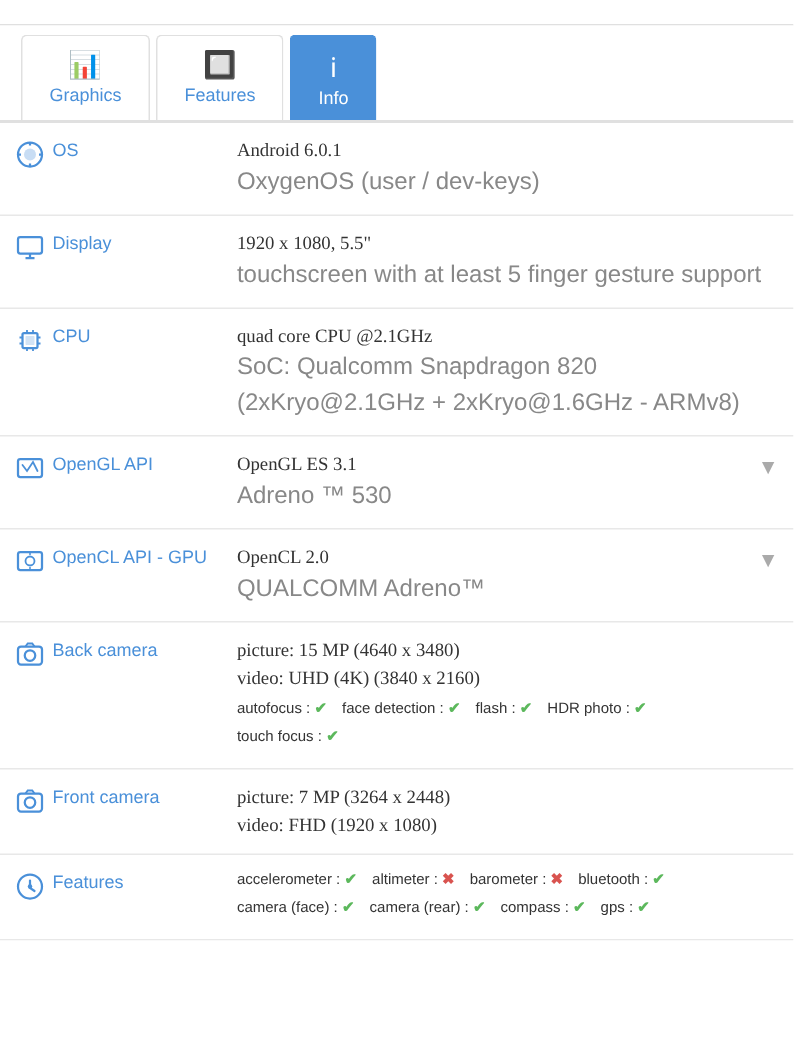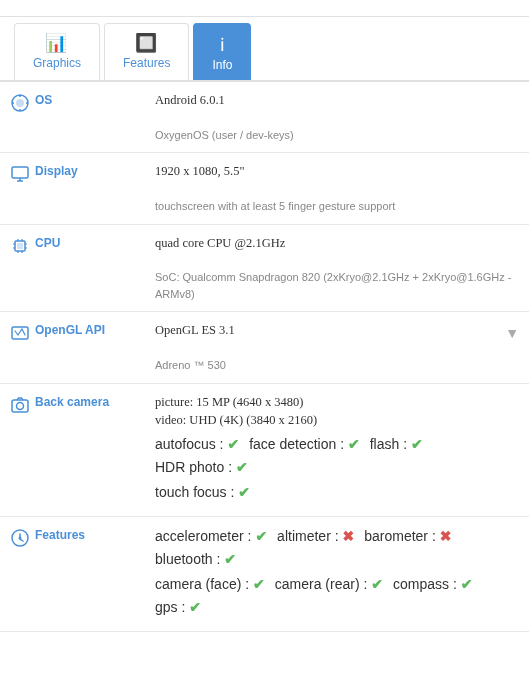--- a/index.html
+++ b/index.html
@@ -55,21 +55,21 @@
     .info-table tr {
       border-bottom: 1px solid #e8e8e8;
     }
     .info-table td {
       padding: 9px 10px;
       vertical-align: top;
     }
     .info-table td:first-child {
       width: 145px;
       color: #4a90d9;
-      font-weight: bold;
+      font-weight: normal;
       white-space: nowrap;
       font-size: 12px;
     }
     .row-label {
       vertical-align: middle;
       color: #4a90d9;
       font-size: 12px;
     }
     .info-table td:last-child {
       color: #333;
@@ -77,33 +77,32 @@
       line-height: 1.5;
     }
     .spec-main {
       font-weight: normal;
       font-size: 12.5px;
       color: #333;
       font-family: Liberation Serif, serif;
     }
     .spec-sub {
       color: #888;
-      font-size: 11px;
-      margin-top: 17px;
+      font-size: 16px;
     }
     .check { color: #5cb85c; font-weight: bold; }
     .cross { color: #d9534f; font-weight: bold; }
     .feature-row {
       display: flex;
       flex-wrap: wrap;
       gap: 2px 10px;
       margin-bottom: 4px;
     }
     .feature-entry {
-      font-size: 14px;
+      font-size: 10px;
       white-space: nowrap;
     }
     .dropdown-arrow {
       color: #aaa;
       float: right;
       font-size: 14px;
       margin-top: 2px;
     }
     .label-cell {
       display: flex;
@@ -198,20 +197,36 @@
         </td>
         <td>
           <div class="spec-main">OpenGL ES 3.1<span class="dropdown-arrow">▼</span></div>
           <div class="spec-sub">Adreno ™ 530</div>
         </td>
       </tr>
       <tr>
         <td>
           <div class="label-cell">
     <span class="svg-icon"><svg viewBox="0 0 20 20" fill="none" xmlns="http://www.w3.org/2000/svg">
+                <rect x="2" y="4" width="16" height="12" rx="1.5" stroke="#4a90d9" stroke-width="1.5"></rect>
+                <path d="M7 10a3 3 0 106 0 3 3 0 00-6 0z" stroke="#4a90d9" stroke-width="1.2"></path>
+                <path d="M10 4v2M10 14v2" stroke="#4a90d9" stroke-width="1"></path>
+              </svg></span>
+    <span class="row-label">OpenCL API - GPU</span>
+  </div>
+        </td>
+        <td>
+          <div class="spec-main">OpenCL 2.0<span class="dropdown-arrow">▼</span></div>
+          <div class="spec-sub">QUALCOMM Adreno™</div>
+        </td>
+      </tr>
+      <tr>
+        <td>
+          <div class="label-cell">
+    <span class="svg-icon"><svg viewBox="0 0 20 20" fill="none" xmlns="http://www.w3.org/2000/svg">
                 <rect x="2" y="5" width="16" height="12" rx="2" stroke="#4a90d9" stroke-width="1.5"></rect>
                 <circle cx="10" cy="11" r="3.5" stroke="#4a90d9" stroke-width="1.5"></circle>
                 <path d="M7 5l1.5-2h3L13 5" stroke="#4a90d9" stroke-width="1.3"></path>
               </svg></span>
     <span class="row-label">Back camera</span>
   </div>
         </td>
         <td>
           <div class="spec-main">picture: 15 MP (4640 x 3480)<br>video: UHD (4K) (3840 x 2160)<br></div>
           <div class="feature-row" style="margin-top:4px;">
@@ -222,20 +237,35 @@
           </div>
           <div class="feature-row">
             <span class="feature-entry">touch focus : <span class="check">✔</span></span>
           </div>
         </td>
       </tr>
       <tr>
         <td>
           <div class="label-cell">
     <span class="svg-icon"><svg viewBox="0 0 20 20" fill="none" xmlns="http://www.w3.org/2000/svg">
+                <rect x="2" y="5" width="16" height="12" rx="2" stroke="#4a90d9" stroke-width="1.5"></rect>
+                <circle cx="10" cy="11" r="3.5" stroke="#4a90d9" stroke-width="1.5"></circle>
+                <path d="M7 5l1.5-2h3L13 5" stroke="#4a90d9" stroke-width="1.3"></path>
+              </svg></span>
+    <span class="row-label">Front camera</span>
+  </div>
+        </td>
+        <td>
+          <div class="spec-main">picture: 7 MP (3264 x 2448)<br>video: FHD (1920 x 1080)<br></div>
+        </td>
+      </tr>
+      <tr>
+        <td>
+          <div class="label-cell">
+    <span class="svg-icon"><svg viewBox="0 0 20 20" fill="none" xmlns="http://www.w3.org/2000/svg">
                 <circle cx="10" cy="10" r="8" stroke="#4a90d9" stroke-width="1.5"></circle>
                 <path d="M10 6v5l3 2" stroke="#4a90d9" stroke-width="1.5" stroke-linecap="round"></path>
                 <circle cx="10" cy="10" r="1.5" fill="#4a90d9"></circle>
               </svg></span>
     <span class="row-label">Features</span>
   </div>
         </td>
         <td>
           <div class="feature-row">
             <span class="feature-entry">accelerometer : <span class="check">✔</span></span>

